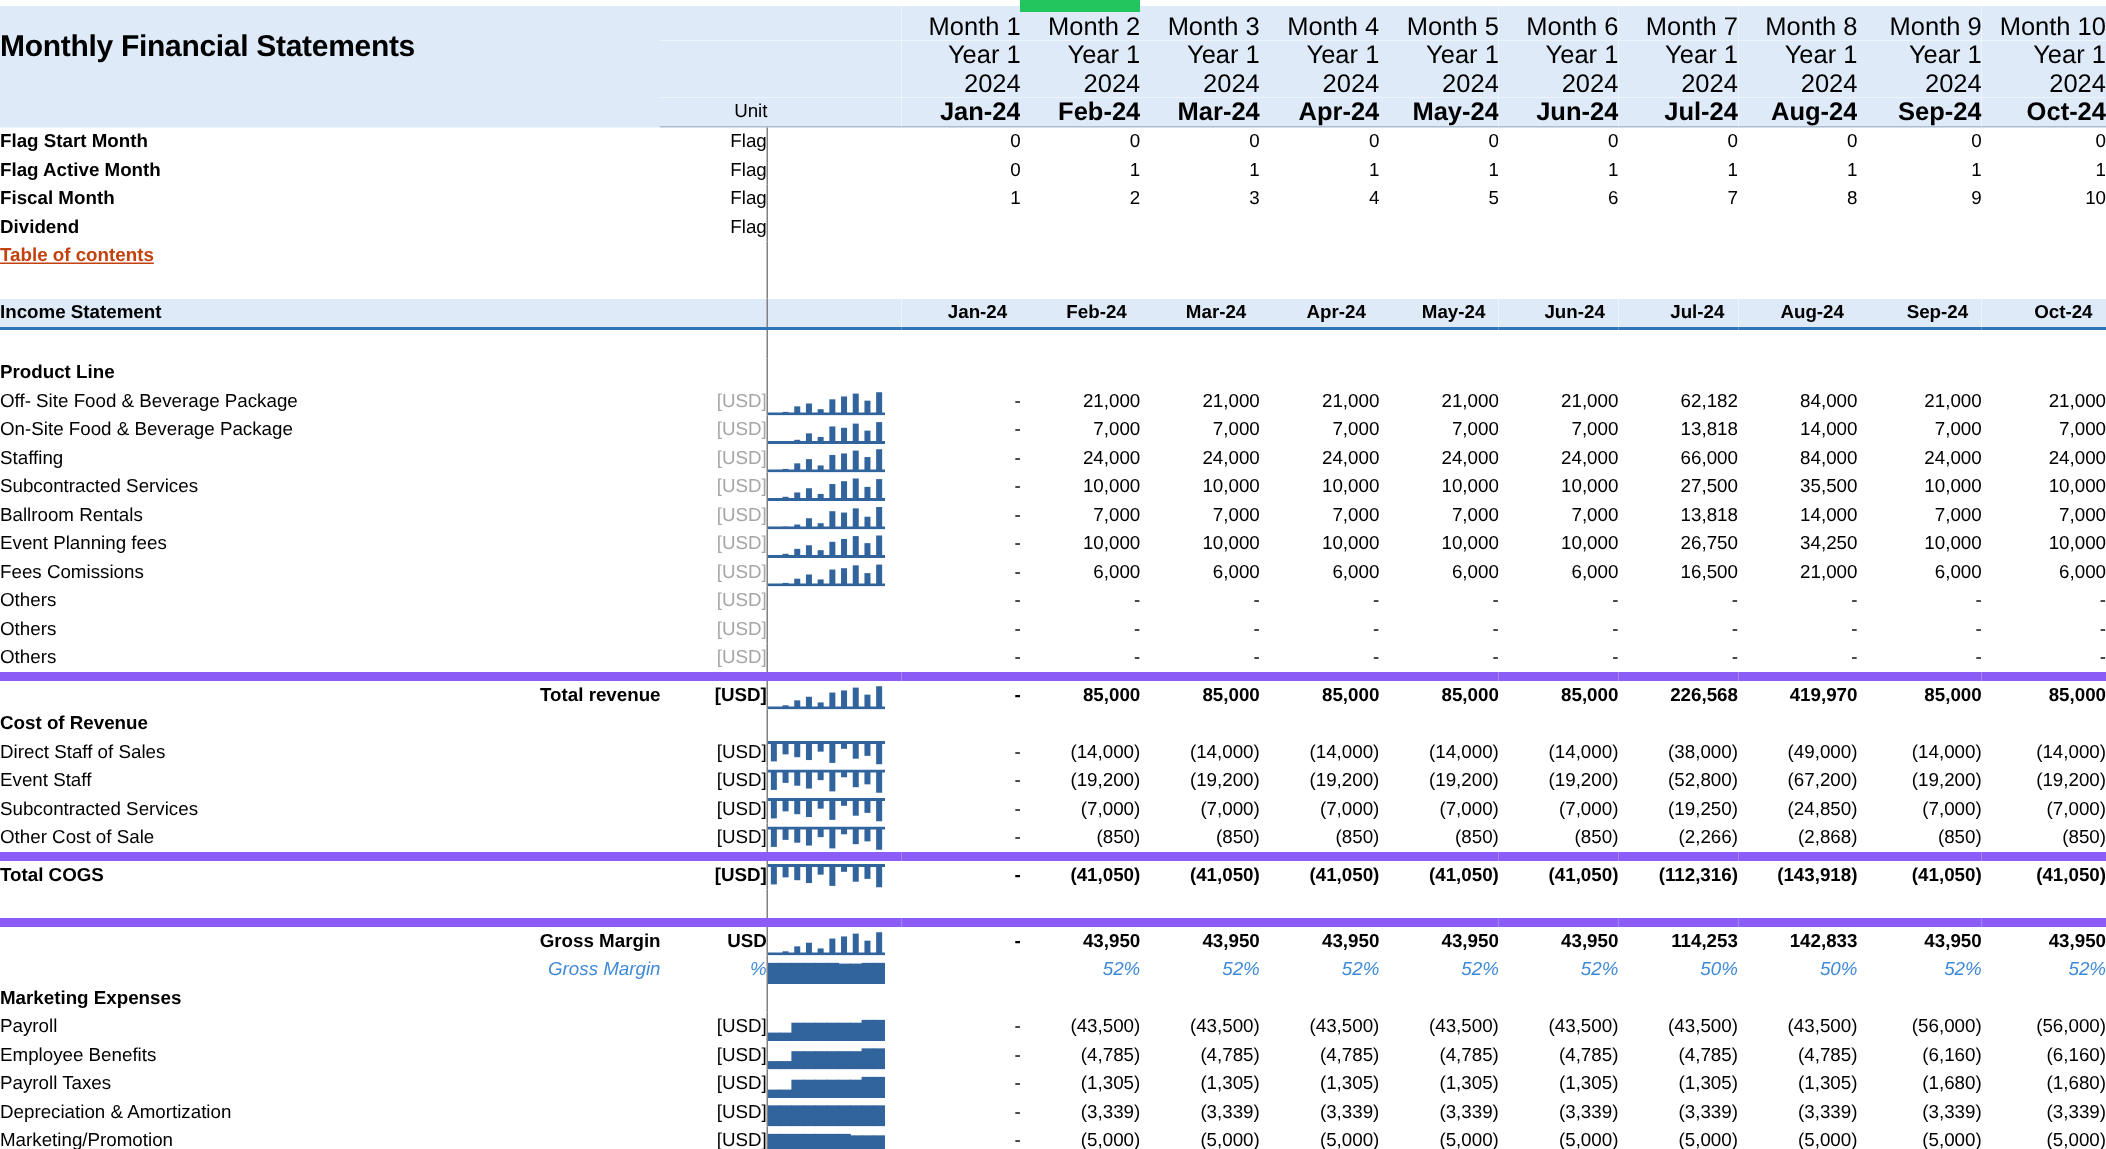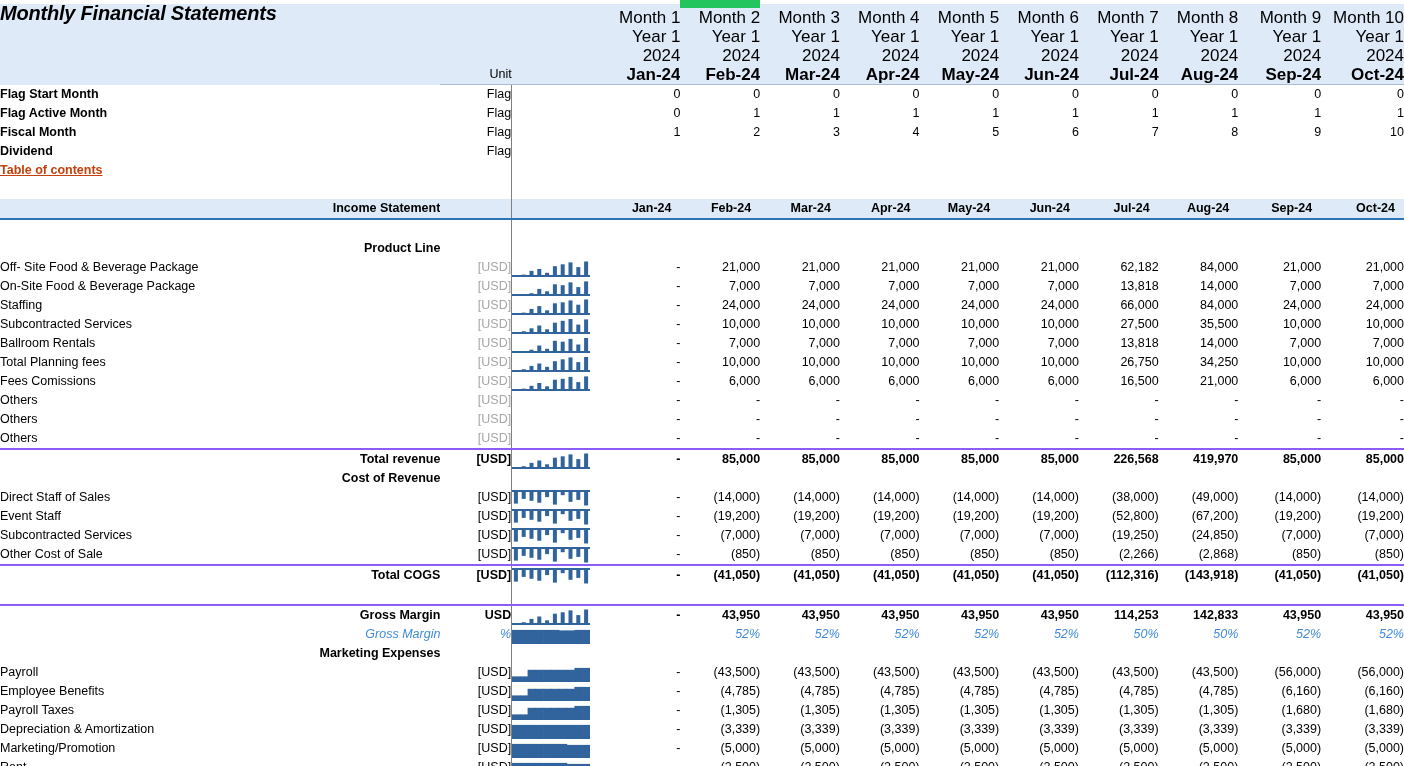--- a/index.html
+++ b/index.html
@@ -41,21 +41,21 @@
   col.c-mon    { width: 76px; }
   col.c-mon9   { width: 79px; }
 
   
   .lbl        { text-align: left;  padding-left: 2px; font-weight: bold; }
   .lbl-ind    { text-align: left;  padding-left: 12px; }
   .lbl-r      { text-align: right; padding-right: 6px; }
   .unit       { text-align: right; padding-right: 3px; }
   .unit-grey  { color: #a6a6a6; }
   .num        { text-align: right; padding-right: 9px; }
-  .bold       { font-weight: bold; text-align: right; }
+  .bold       { font-weight: bold; }
   .ital       { font-style: italic; }
   .blue       { color: #3f8ad8; }
 
   
   .hdrbg { background: #deeaf8; }
   .title {
     font-size: 20px;
     font-weight: bold;
     letter-spacing: -0.2px;
     padding-left: 3px;
@@ -73,21 +73,21 @@
   .secbar td {
     background: #deeaf8;
     border-bottom: 2px solid #2e75b6;
     font-weight: bold;
     height: 20px;
     line-height: 20px;
   }
   .secbar td.secnum { text-align: right; padding-right: 9px; }
 
   
-  .toprule   { border-top: 2px solid #8b5cf6; }
+  .toprule   { border-top: 6px solid #8b5cf6; }
   .vdiv      { border-left: 1px solid #808080; }
 
   a.toc {
     color: #c2410c;
     text-decoration: underline;
     font-size: 12.5px;
   }
 
   
   .spark { padding: 0 4px 0 1px; }
@@ -109,21 +109,21 @@
         <col class="c-mon">
         <col class="c-mon">
       <col class="c-mon">
         <col class="c-mon">
         <col class="c-mon">
         <col class="c-mon9">
         <col class="c-mon9">
     </colgroup>
     <tbody id="tbody">
         <tr>
-          <td class="hdrbg title" rowspan="4" style="vertical-align: top; padding-top: 0; font-style: italic;">Monthly Financial Statements</td>
+          <td class="hdrbg title" rowspan="4" style="vertical-align: top; padding-top: 18px;">Monthly Financial Statements</td>
           <td class="hdrbg"></td>
           <td class="hdrbg"></td>
           <td class="mon-hd">Month 1</td>
           <td class="mon-hd greentop">Month 2</td>
           <td class="mon-hd">Month 3</td>
           <td class="mon-hd">Month 4</td>
           <td class="mon-hd">Month 5</td>
           <td class="mon-hd">Month 6</td>
           <td class="mon-hd">Month 7</td>
           <td class="mon-hd">Month 8</td>
@@ -446,21 +446,21 @@
           <td class="num">7,000</td>
           <td class="num">7,000</td>
           <td class="num">7,000</td>
           <td class="num">7,000</td>
           <td class="num">13,818</td>
           <td class="num">14,000</td>
           <td class="num">7,000</td>
           <td class="num">7,000</td>
         </tr>
         <tr>
-          <td class="lbl-ind">Total Planning fees</td>
+          <td class="lbl-ind">Event Planning fees</td>
           <td class="unit unit-grey">[USD]</td>
           <td class="spark sparkcell vdiv ">
             <svg width="78" height="17" viewBox="0 0 78 17">
               <rect x="1.9" y="15.5" width="4" height="1.0" fill="#31639c"></rect>
               <rect x="9.7" y="14.2" width="4" height="2.3" fill="#31639c"></rect>
               <rect x="17.5" y="10.9" width="4" height="5.6" fill="#31639c"></rect>
               <rect x="25.3" y="8.5" width="4" height="8.0" fill="#31639c"></rect>
               <rect x="33.1" y="11.8" width="4" height="4.7" fill="#31639c"></rect>
               <rect x="40.9" y="6.2" width="4" height="10.3" fill="#31639c"></rect>
               <rect x="48.7" y="4.3" width="4" height="12.2" fill="#31639c"></rect>

